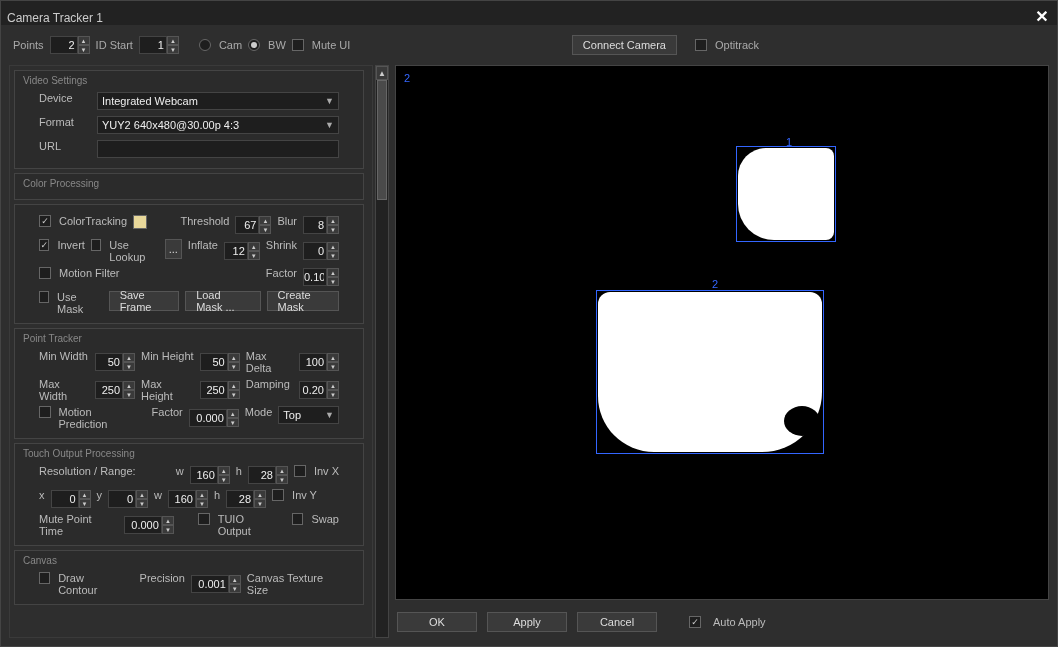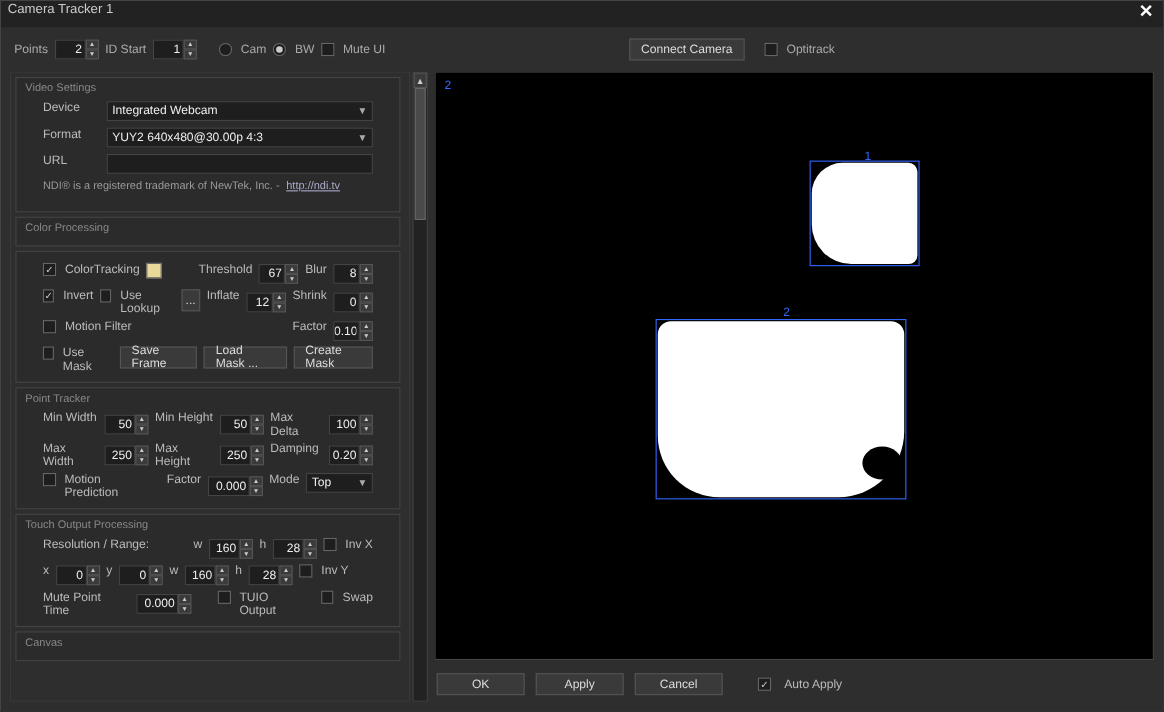--- a/index.html
+++ b/index.html
@@ -17,21 +17,21 @@
     height: 647px;
     background: #2a2a2a;
     border: 1px solid #444;
     display: flex;
     flex-direction: column;
   }
   .titlebar {
     height: 24px;
     background: #222;
     display: flex;
-    align-items: flex-start;
+    align-items: flex-end;
     justify-content: space-between;
     padding: 0 6px;
     font-size: 12px;
     color: #ccc;
   }
   .close-icon {
     width: 18px; height: 18px;
     display: flex; align-items: center; justify-content: center;
     cursor: pointer;
     font-size: 16px;
@@ -274,24 +274,20 @@
                 <span class="field-label">Format</span>
                 <div class="select">
                   <span>YUY2 640x480@30.00p 4:3</span>
                   <span class="chev">▼</span>
                 </div>
               </div>
               <div class="row">
                 <span class="field-label">URL</span>
                 <input class="textin" value="" style="">
               </div>
-              <div class="row small">
-                <span>NDI® is a registered trademark of NewTek, Inc. -</span>
-                <a class="link">http://ndi.tv</a>
-              </div>
             </div>
 
             <div class="group">
               <div class="group-title">Color Processing</div>
             </div>
 
             <div class="group">
               <div class="row">
                 <span class="check checked"></span>
                 <span class="field-label-auto">ColorTracking</span>
@@ -507,20 +503,34 @@
                 <span class="check"></span>
                 <span class="field-label-auto">TUIO Output</span>
                 <span class="flex-spacer"></span>
                 <span class="check"></span>
                 <span class="field-label-auto">Swap</span>
               </div>
             </div>
 
             <div class="group">
               <div class="group-title">Canvas</div>
+              <div class="row">
+                <span class="check"></span>
+                <span class="field-label-auto">Draw Contour</span>
+                <span style="width:8px"></span>
+                <span class="field-label-auto">Precision</span>
+                <span class="num-input num-wide">
+                  <input value="0.001" style="">
+                    <span class="spinner">
+                      <div>▲</div>
+                      <div>▼</div>
+                    </span>
+                </span>
+                <span class="field-label-auto">Canvas Texture Size</span>
+              </div>
             </div>
 
           </div>
 
           <div class="scrollbar">
             <div class="arrow">▲</div>
             <div class="scrollbar-track">
               <div class="scrollbar-thumb"></div>
             </div>
 

